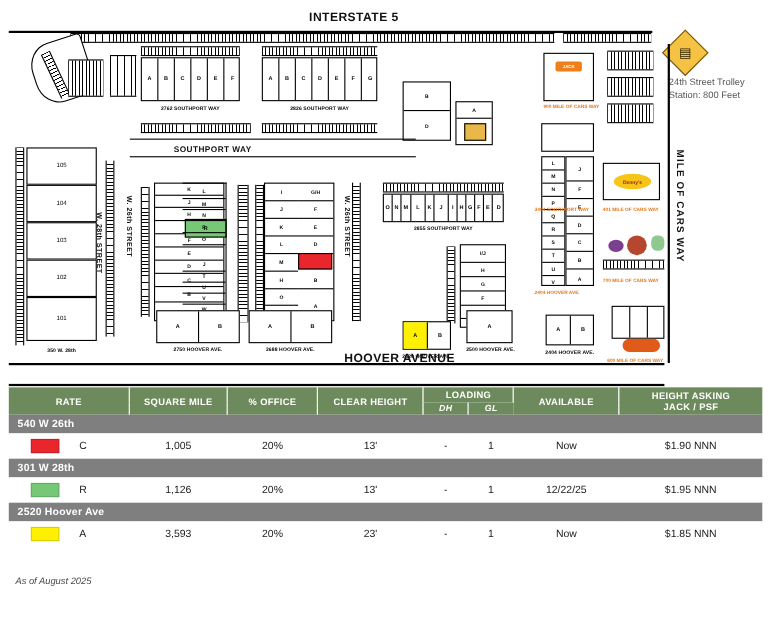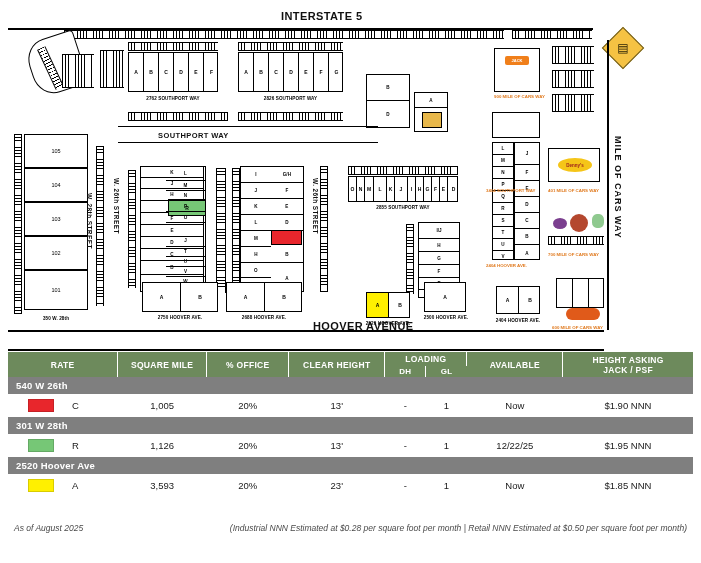--- a/index.html
+++ b/index.html
@@ -125,21 +125,21 @@
   #table-wrap { width:701px; padding:0 8px; }
   table { width:100%; border-collapse:collapse; table-layout:fixed; }
   thead th {
     background:#6d8a5c; color:#fff;
     font-size:8.5px; font-weight:bold;
     text-align:center; letter-spacing:.3px;
     border-right:1.5px solid #fff;
     padding:2px 1px; vertical-align:middle;
   }
   thead th:last-child { border-right:none; }
-  .loading-sub { font-size:8px; padding:1px 0; }
+  .loading-sub { font-size:8px; padding:1px 0;font-style:italic; }
   .group-row td {
     background:#7f7f7f; color:#fff;
     font-size:9.5px; font-weight:bold;
     padding:3px 0 3px 8px; letter-spacing:.2px;
   }
   .data-row td {
     font-size:9.5px; color:#1a1a1a;
     text-align:center; padding:5px 0; background:#fff;
   }
   .swatch-cell { text-align:left !important; padding-left:0 !important; }
@@ -212,20 +212,21 @@
   <div class="bldg" style="left:494px; top:48px; width:46px; height:44px;"></div>
   <div class="logo-orange-box" style="left:505px; top:56px; width:24px; height:9px; border-radius:2px;">JACK</div>
   <span class="orange-txt" style="left:494px; top:94px;">900 MILE OF CARS WAY</span>
 
   <div class="park-h" style="left:552px; top:46px; width:42px; height:18px;"></div>
   <div class="park-h" style="left:552px; top:70px; width:42px; height:18px;"></div>
   <div class="park-h" style="left:552px; top:94px; width:42px; height:18px;"></div>
 
   <div id="trolley-sign" style="background: rgb(245, 194, 67);"></div>
   <div id="trolley-glyph">▤</div>
+  <div id="trolley-text">24th Street Trolley Station: 800 Feet</div>
 
   <div class="thickline" style="left:118px; top:126px; width:260px; height:1.3px;"></div>
   <div class="thickline" style="left:118px; top:142px; width:260px; height:1.3px;"></div>
   <span class="road-label" id="southport-label">SOUTHPORT WAY</span>
   <div class="park-h" style="left:128px; top:112px; width:100px; height:9px;"></div>
   <div class="park-h" style="left:238px; top:112px; width:105px; height:9px;"></div>
 
   <div class="parcel" style="left:24px; top:134px; width:64px; height:34px;">105</div>
   <div class="parcel" style="left:24px; top:168px; width:64px; height:34px;">104</div>
   <div class="parcel" style="left:24px; top:202px; width:64px; height:34px;">103</div>
@@ -478,14 +479,13 @@
         <td>1</td>
         <td>Now</td>
         <td>$1.85 NNN</td>
       </tr>
     </tbody>
   </table>
 </div>
 
 <div id="footer">
   <span>As of August 2025</span>
-  <span id="footer-note">(Industrial NNN Estimated at $0.28 per square foot per month | Retail NNN Estimated at $0.50 per square foot per month)</span>
 </div>
 
 </body></html>

